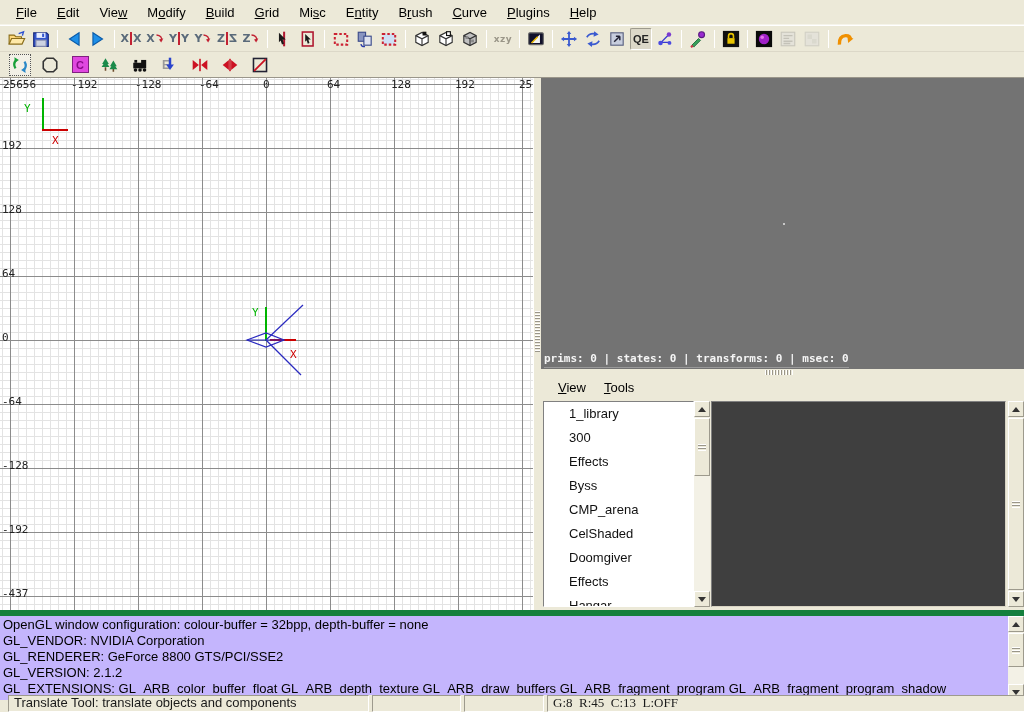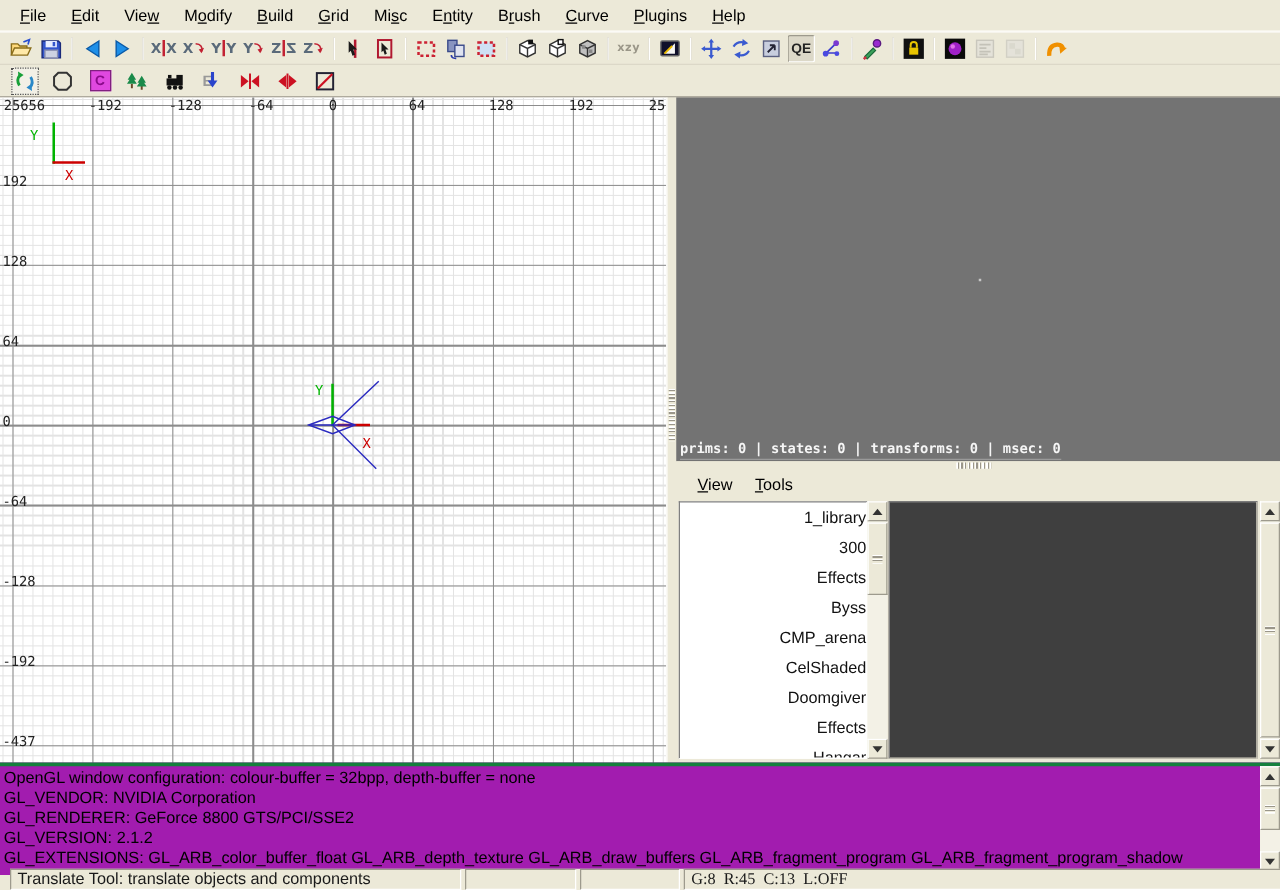--- a/index.html
+++ b/index.html
@@ -63,21 +63,21 @@
            color:#f5f5f5; border-bottom:1px solid #9a9a9a; padding-bottom:2px; white-space:pre; }
 
   .hsplit { position:absolute; left:541px; top:291px; width:483px; height:7px; background:#ece9d8; }
   .grip-h { position:absolute; left:224px; top:1px; width:28px; height:5px;
             background:repeating-linear-gradient(to right, #fff 0 1px, #9a968a 1px 2px, #ece9d8 2px 3px); }
 
   
   .texpanel { position:absolute; left:541px; top:298px; width:483px; height:235px; background:#ece9d8; }
   .panelmenu { height:23px; display:flex; align-items:center; padding-left:8px; font-size:13px; color:#000; }
   .panelmenu .menu-item { padding:3px 9px; }
-  .panelbody { position:absolute; left:0; top:24px; right:0; bottom:0;text-align:right; }
+  .panelbody { position:absolute; left:0; top:24px; right:0; bottom:0; }
   .listbox { position:absolute; left:2px; top:1px; width:151px; bottom:4px; background:#fff;
              border:1px solid; border-color:#808080 #fff #fff #808080; overflow:hidden; }
   .lst-item { height:24px; line-height:24px; padding-left:25px; font-size:13px; color:#111; cursor:default; white-space:nowrap; }
   .texview { position:absolute; left:170px; top:1px; right:18px; bottom:4px; background:#3f3f3f;
              border:1px solid; border-color:#808080 #d8d4c4 #d8d4c4 #808080; }
 
   
   .sb { position:absolute; background:#f3f1e6; }
   .sb.v { width:16px; }
   .sb.listsb { left:153px; top:1px; bottom:4px; }
@@ -90,22 +90,22 @@
   .arr { width:0; height:0; border-left:4px solid transparent; border-right:4px solid transparent; }
   .arr.up { border-bottom:5px solid #333; }
   .arr.down { border-top:5px solid #333; }
   .sthumb { position:absolute; left:0; width:16px; background:#ece9d8;
             border:1px solid; border-color:#fff #9d9a8d #9d9a8d #fff;
             display:flex; align-items:center; justify-content:center; }
   .grip { width:8px; height:7px;
           background:repeating-linear-gradient(to bottom, #fff 0 1px, #9a968a 1px 2px, #ece9d8 2px 3px); }
 
   
-  .console { position:absolute; top:610px; left:0; width:1024px; height:90px; background:#a21caf;
-             border-top:3px solid #15803d; }
+  .console { position:absolute; top:610px; left:0; width:1024px; height:90px; background:#c4b5fd;
+             border-top:6px solid #15803d; }
   .console-text { position:absolute; left:3px; top:1px; right:17px; bottom:0; overflow:hidden; }
   .cline { font-size:13px; line-height:16px; color:#000; white-space:nowrap; }
 
   
   .statusbar { position:absolute; top:695px; left:8px; width:1024px; height:17px; background:#ece9d8;
                display:flex; gap:3px; padding:0; }
   .seg { border:1px solid; border-color:#9d9a8d #fff #fff #9d9a8d; font-size:13px; line-height:14px;
          color:#1a1a1a; padding:0 0 0 5px; white-space:pre; overflow:hidden; }
   .seg.s1 { width:361px; } .seg.s2 { width:268px; } .seg.s3 { width:89px; }
   .seg.s4 { width:80px; } .seg.s5 { flex:1;font-family:Liberation Serif, serif; }

